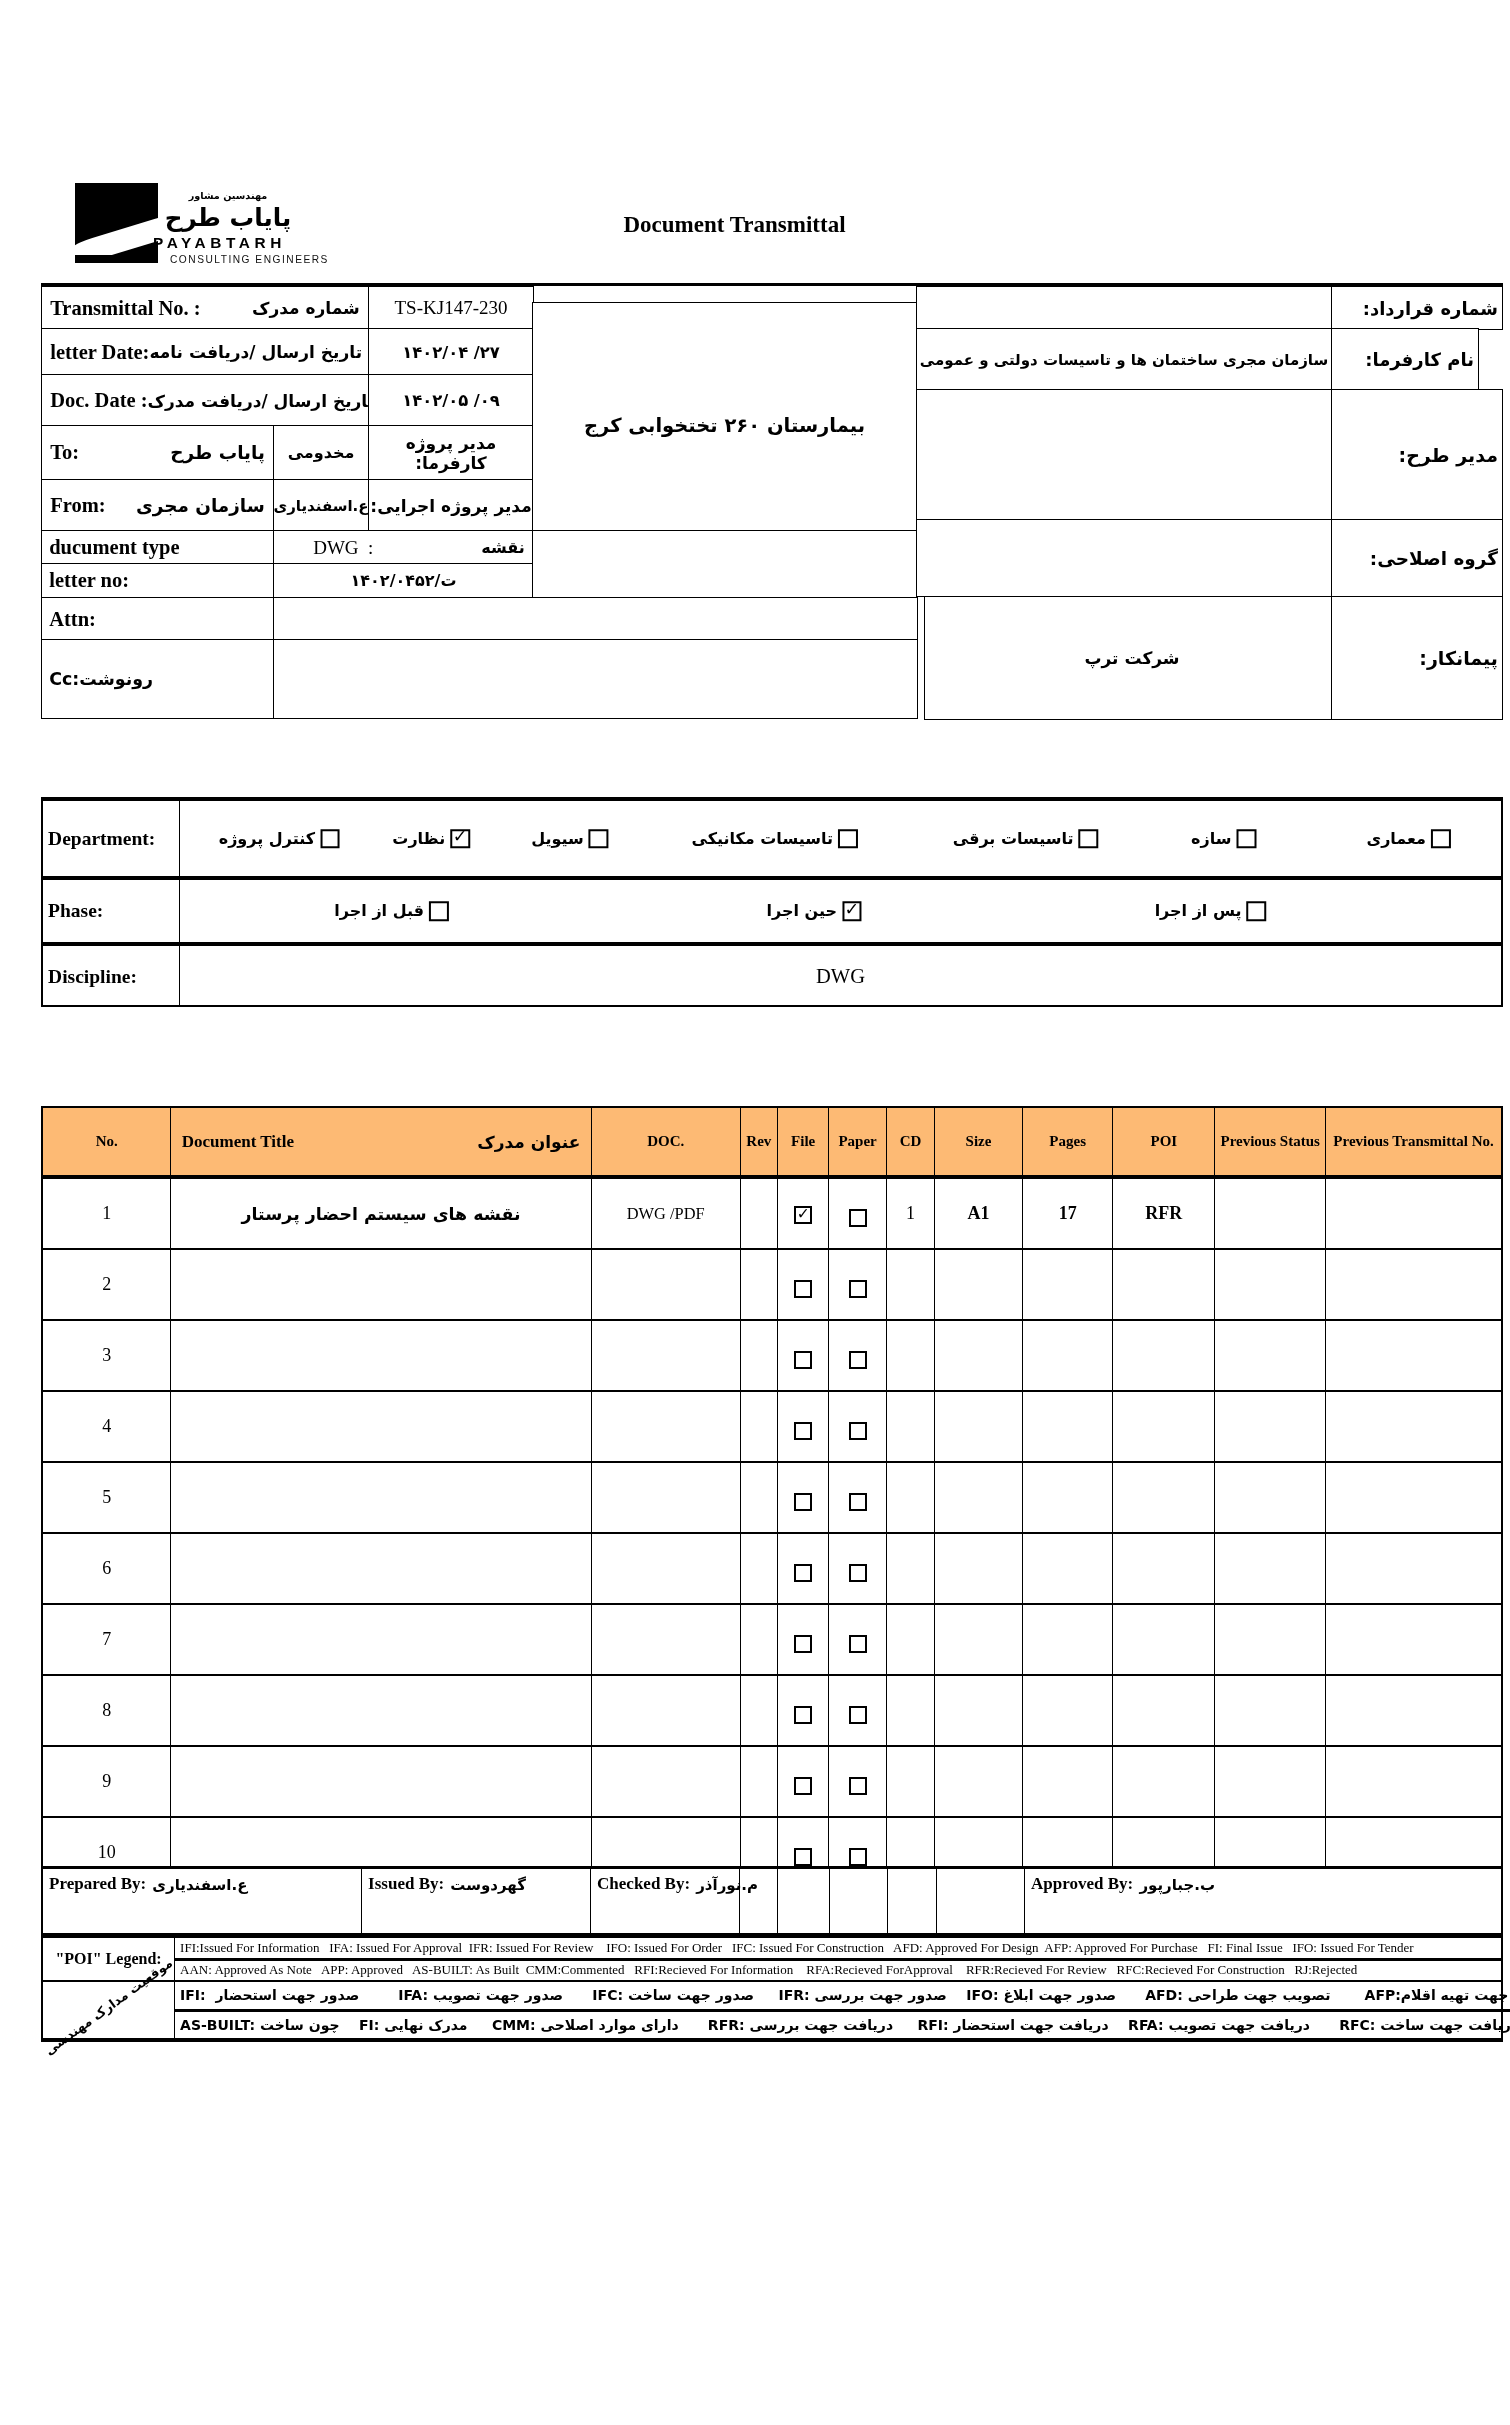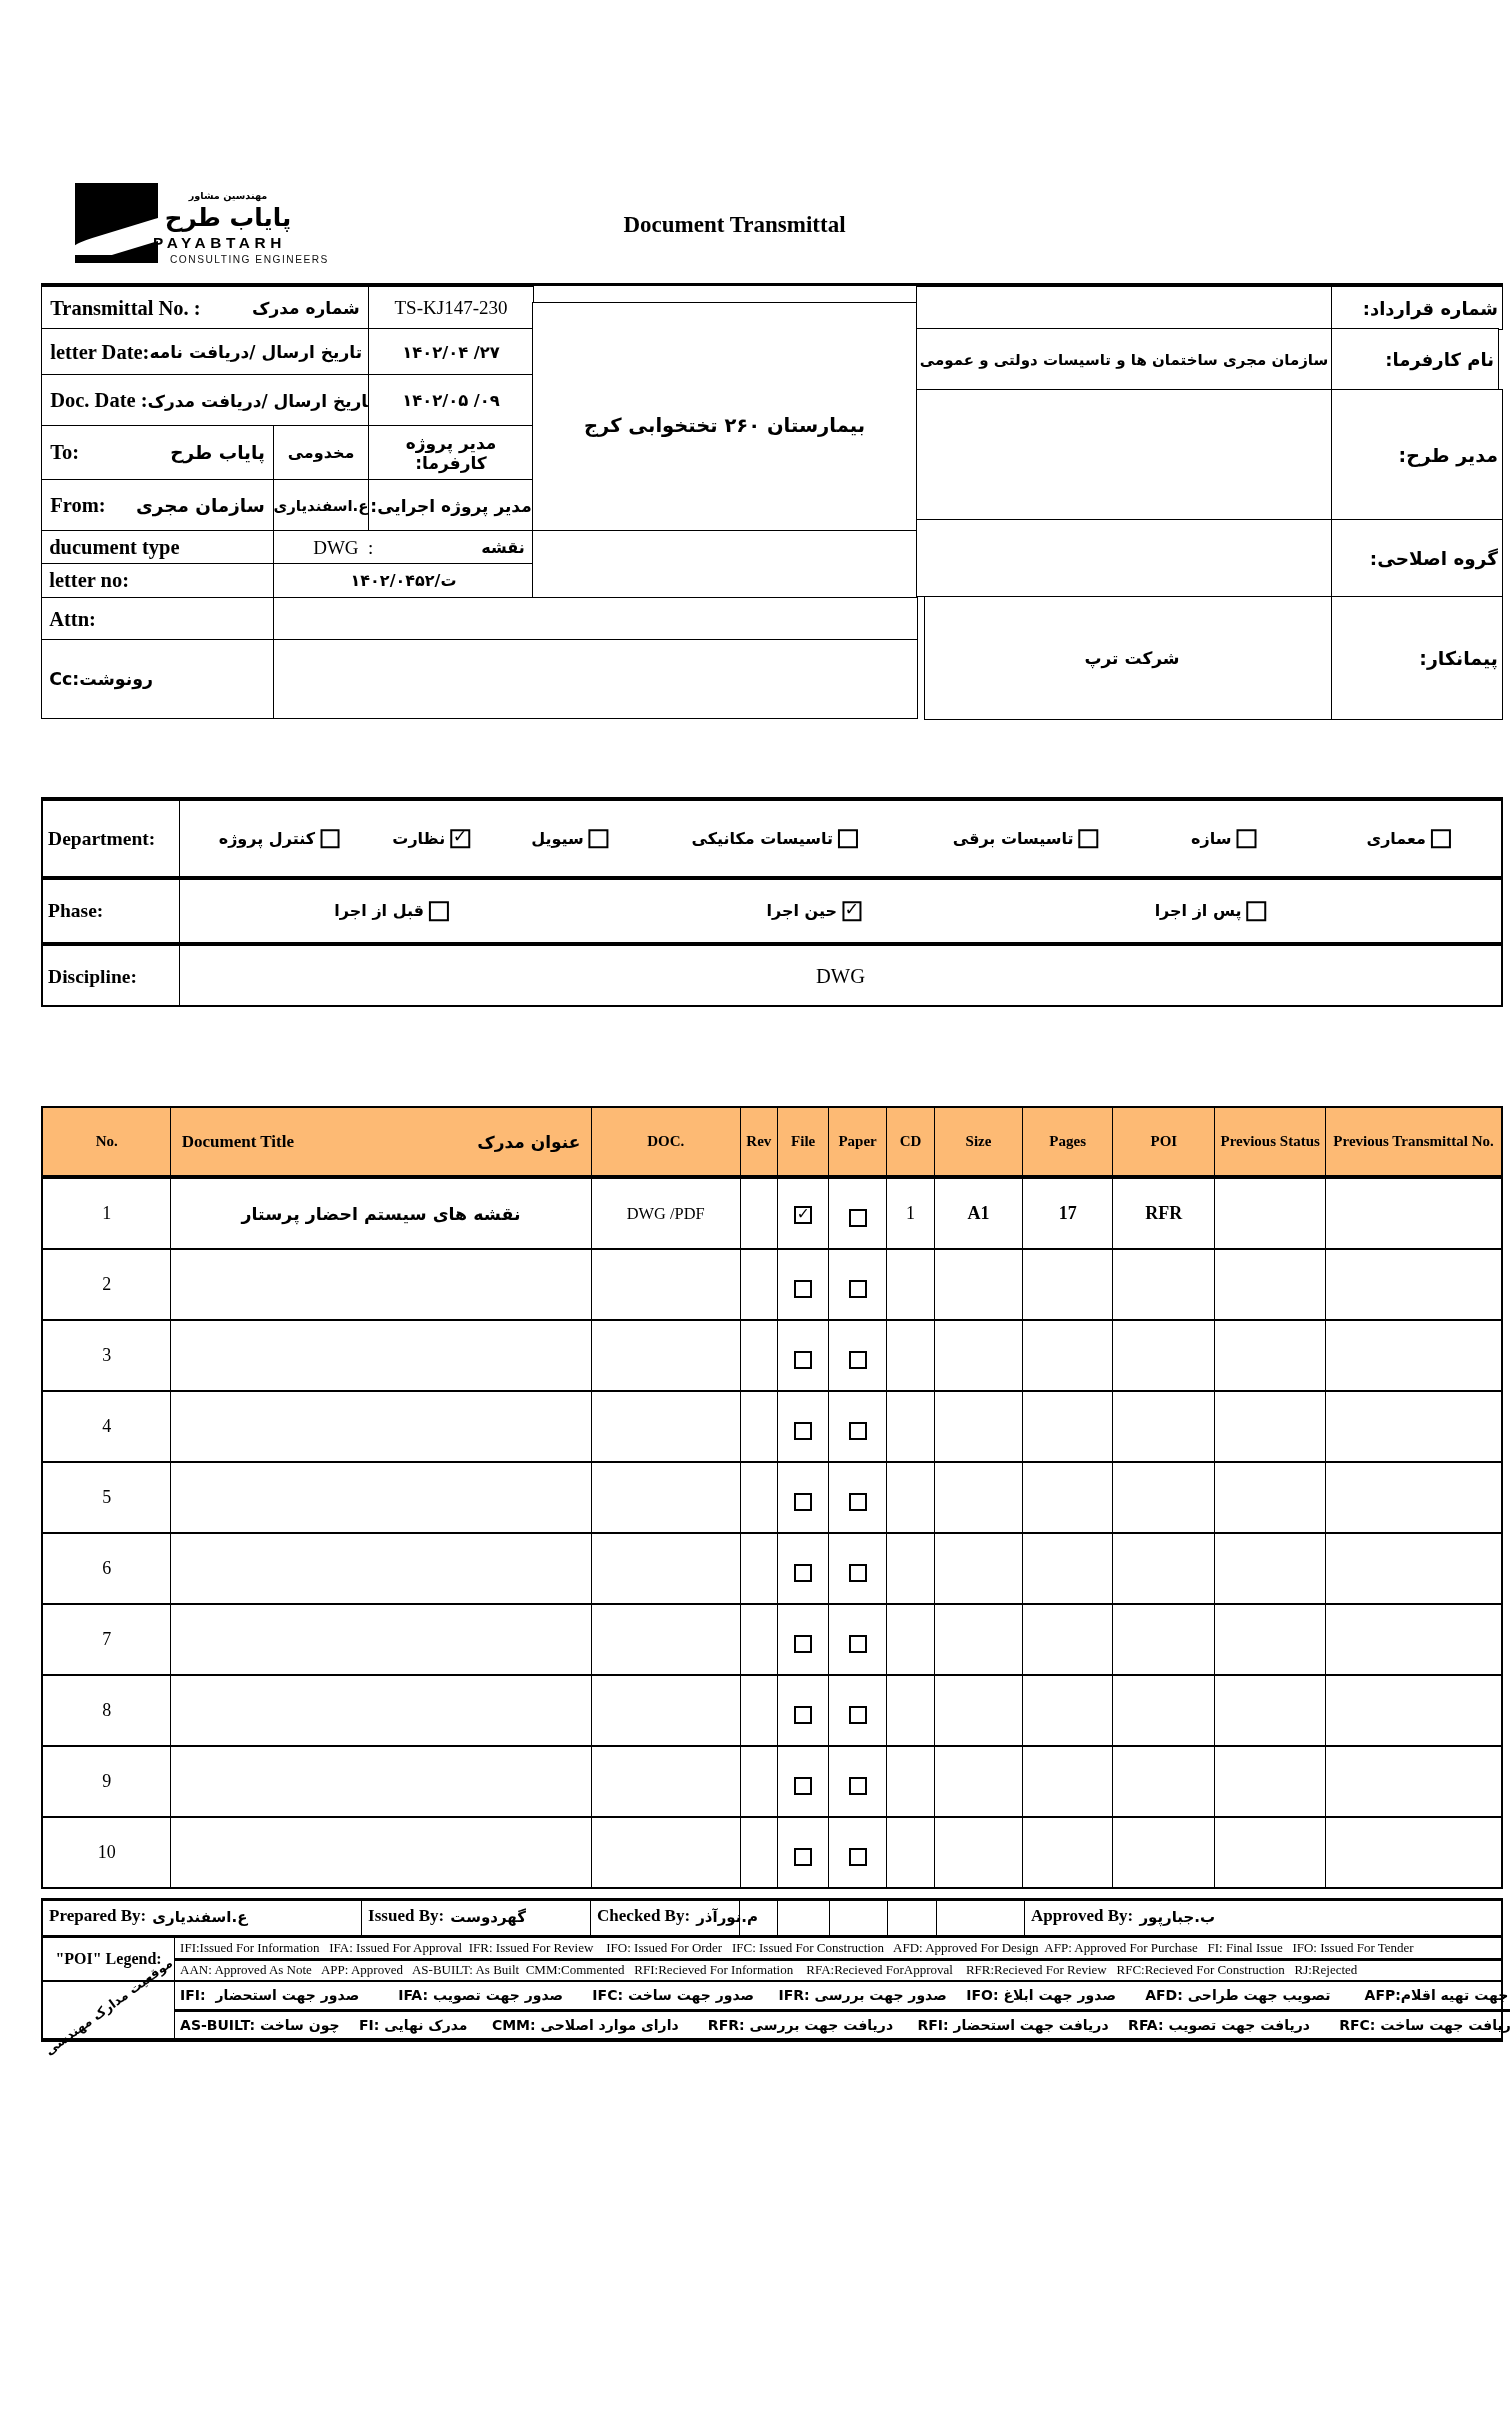--- a/index.html
+++ b/index.html
@@ -30,21 +30,21 @@
   
   table.doc{border-collapse:collapse;table-layout:fixed;width:1462px;border:2.6px solid #000;}
   table.doc th{background:#fdba74;border:1.5px solid #000;border-bottom:4.1px solid #000;
                font-size:15px;font-weight:bold;height:67px;padding:0 3.1px;vertical-align:middle;}
   table.doc td{border:1.5px solid #000;border-top:2.6px solid #000;height:69px;text-align:center;
                vertical-align:middle;font-size:18px;padding:0 2px;}
   .cbx{display:inline-flex;width:18px;height:18px;border:2px solid #000;box-sizing:border-box;
        align-items:center;justify-content:center;background:#fff;}
   .cbx .mark{font-size:15.4px;margin-top:-2px;}
   
-  .sig{display:flex;border:2px solid #000;border-top:3.6px solid #000;background:#fff;margin-top:32px;}
+  .sig{display:flex;border:2px solid #000;border-top:3.6px solid #000;background:#fff;}
   .sig > div{border-right:1.5px solid #000;box-sizing:border-box;padding:5.1px 6.1px;display:flex;
              align-items:flex-start;gap:6.1px;}
   .sig > div:last-child{border-right:none;}
   .sig .en{font-weight:bold;font-size:17px;white-space:nowrap;}
   .sig .nm{font-size:15px;margin-top:2px;white-space:nowrap;}
   .legend{display:flex;border:2px solid #000;border-top:3.1px solid #000;background:#fff;}
   .legend-label{width:131px;flex:none;border-right:1.5px solid #000;display:flex;align-items:center;
                 justify-content:center;font-weight:bold;font-size:16px;position:relative;}
   .legend-lines{flex:1;display:flex;flex-direction:column;}
   .legend-lines .l1{border-bottom:3.1px solid #000;}
@@ -128,21 +128,21 @@
       <span class="en-label fa" style="font-size:17.4px;font-weight:bold;">Cc:رونوشت</span>
     </div>
     <div class="cell" style="left:232px;top:353px;width:645px;height:80px;"></div>
 
     <div class="cell" style="left:875px;top:0;width:416px;height:44px;"></div>
     <div class="cell rtl" style="left:1290px;top:0;width:172px;height:44px;padding:0 4.1px;font-size:18px;">
       <span class="fa">شماره قرارداد:</span>
     </div>
 
     <div class="cell center fa" style="left:875px;top:42px;width:416px;height:63px;font-size:15px;">سازمان مجری ساختمان ها و تاسیسات دولتی و عمومی</div>
-    <div class="cell rtl" style="left:1290px;top:42px;width:168px;height:63px;padding:0 4.1px;font-size:18px;">
+    <div class="cell rtl" style="left:1290px;top:42px;width:148px;height:63px;padding:0 4.1px;font-size:18px;">
       <span class="fa">نام کارفرما:</span>
     </div>
 
     <div class="cell" style="left:875px;top:103px;width:416px;height:131px;"></div>
     <div class="cell rtl" style="left:1290px;top:103px;width:172px;height:131px;padding:0 4.1px;font-size:19px;">
       <span class="fa">مدیر طرح:</span>
     </div>
 
     <div class="cell" style="left:875px;top:233px;width:416px;height:78px;"></div>
     <div class="cell rtl" style="left:1290px;top:233px;width:172px;height:78px;padding:0 4.1px;font-size:18.4px;">

